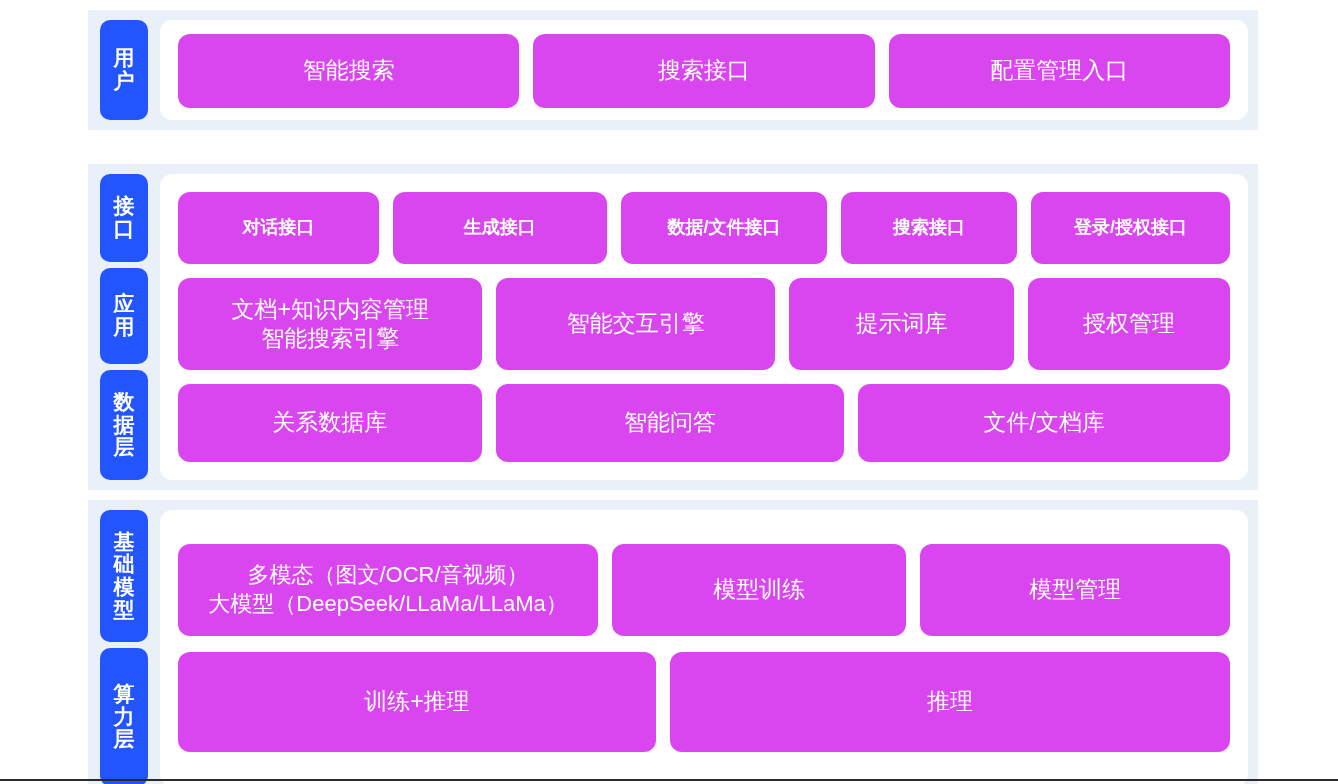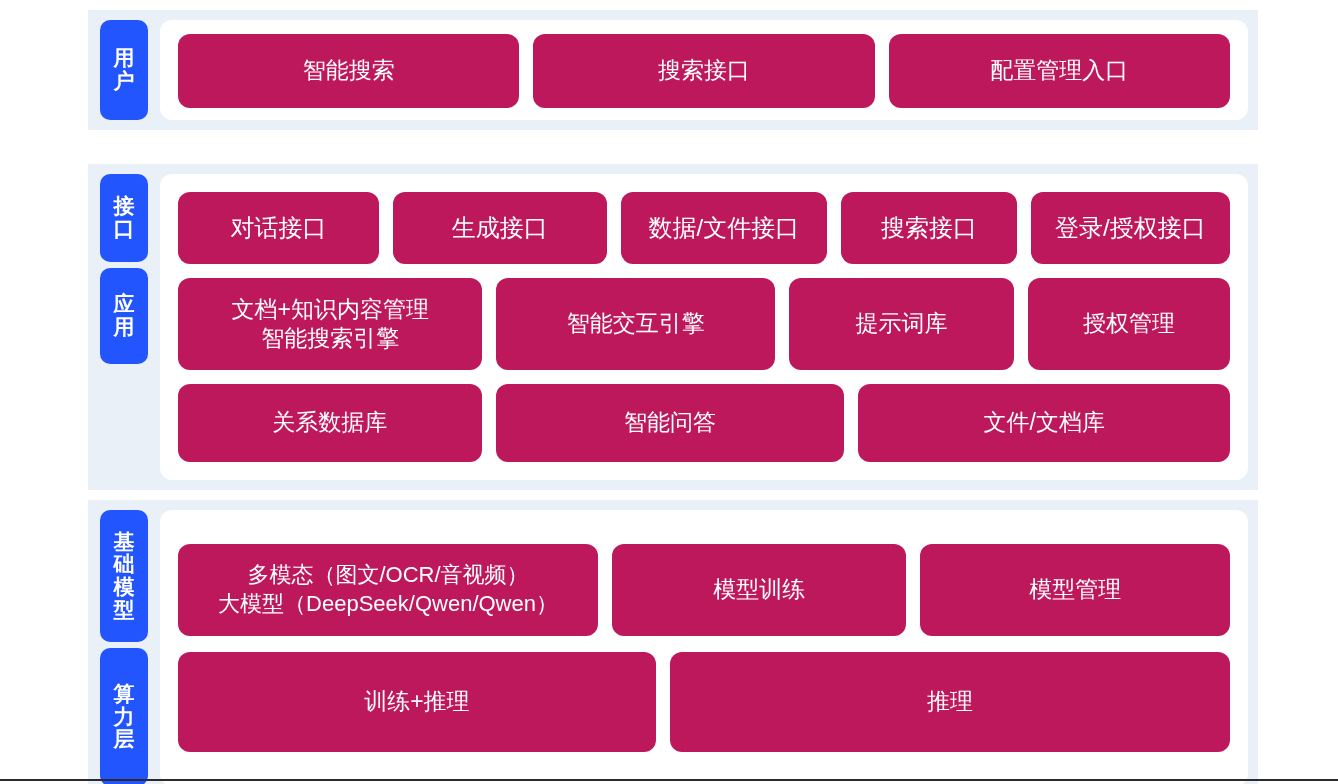--- a/index.html
+++ b/index.html
@@ -79,21 +79,21 @@
   }
 
   .row {
     display: flex;
     flex-direction: row;
     gap: 14px;
     width: 100%;
   }
 
   .tile {
-    background: #be185d;
+    background: #d946ef;
     color: #ffffff;
     border-radius: 12px;
     display: flex;
     align-items: center;
     justify-content: center;
     text-align: center;
     font-size: 23px;
     line-height: 1.28;
     padding: 6px 10px;
     box-sizing: border-box;
@@ -105,21 +105,21 @@
   #sec-user .badge { flex: 1 1 auto; }
   #sec-user .row { height: 100%; }
   #sec-user .tile { flex: 1 1 0; height: 74px; }
 
   
   #sec-mid { top: 164px; height: 326px; }
   #sec-mid .badge.b-interface { flex: 0 0 88px; }
   #sec-mid .badge.b-app       { flex: 0 0 96px; }
   #sec-mid .badge.b-data      { flex: 1 1 auto; }
   #sec-mid .card { gap: 14px; justify-content: center; }
-  #sec-mid .row-api .tile  { height: 72px; font-size: 24px; }
+  #sec-mid .row-api .tile  { height: 72px; font-size: 18px; font-weight: bold; }
   #sec-mid .row-app .tile  { height: 92px; }
   #sec-mid .row-data .tile { height: 78px; }
 
   
   .w-dialog   { flex: 1 1 0; }
   .w-generate { flex: 1.07 1 0; }
   .w-datafile { flex: 1.03 1 0; }
   .w-search   { flex: 0.86 1 0; }
   .w-auth     { flex: 0.99 1 0; }
 
@@ -172,20 +172,21 @@
         <div class="tile">搜索接口</div>
         <div class="tile">配置管理入口</div>
       </div>
     </div>
   </div>
 
   <div class="section" id="sec-mid">
     <div class="rail">
       <div class="badge b-interface">接口</div>
       <div class="badge b-app">应用</div>
+      <div class="badge b-data">数据层</div>
     </div>
     <div class="card">
 
       <div class="row row-api">
         <div class="tile w-dialog">对话接口</div>
         <div class="tile w-generate">生成接口</div>
         <div class="tile w-datafile">数据/文件接口</div>
         <div class="tile w-search">搜索接口</div>
         <div class="tile w-auth">登录/授权接口</div>
       </div>
@@ -209,21 +210,21 @@
 
   <div class="section" id="sec-base">
     <div class="rail">
       <div class="badge b-model">基础模型</div>
       <div class="badge b-compute">算力层</div>
     </div>
     <div class="card">
 
       <div class="row row-model">
         <div class="tile w-multimodal">多模态（图文/OCR/音视频）
-大模型（DeepSeek/Qwen/Qwen）</div>
+大模型（DeepSeek/LLaMa/LLaMa）</div>
         <div class="tile w-train">模型训练</div>
         <div class="tile w-manage">模型管理</div>
       </div>
 
       <div class="row row-compute">
         <div class="tile w-trainrea">训练+推理</div>
         <div class="tile w-reason">推理</div>
       </div>
 
     </div>

